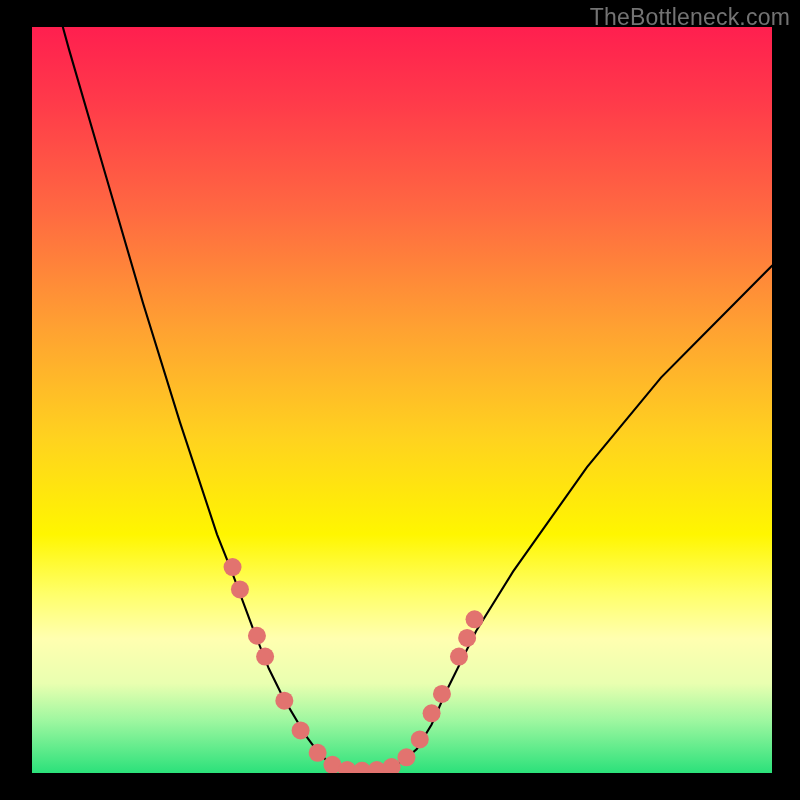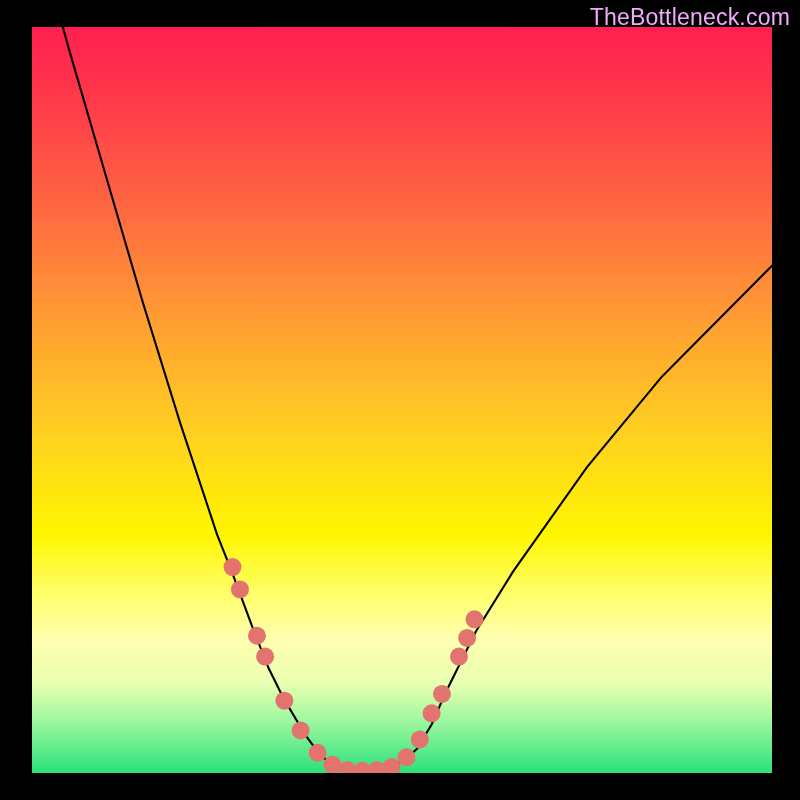--- a/index.html
+++ b/index.html
@@ -40,21 +40,21 @@
     position: absolute;
     left: 0; top: 0;
     width: 740px; height: 746px;
     display: block;
   }
 
   .watermark {
     position: absolute;
     top: 4px;
     right: 10px;
-    color: #f0abfc;
+    color: #737373;
     font-size: 23px;
     letter-spacing: 0.2px;
     font-weight: 400;
     font-family: Arial, Helvetica, sans-serif;
     user-select: none;
   }
 </style>
 </head>
 <body>
 

